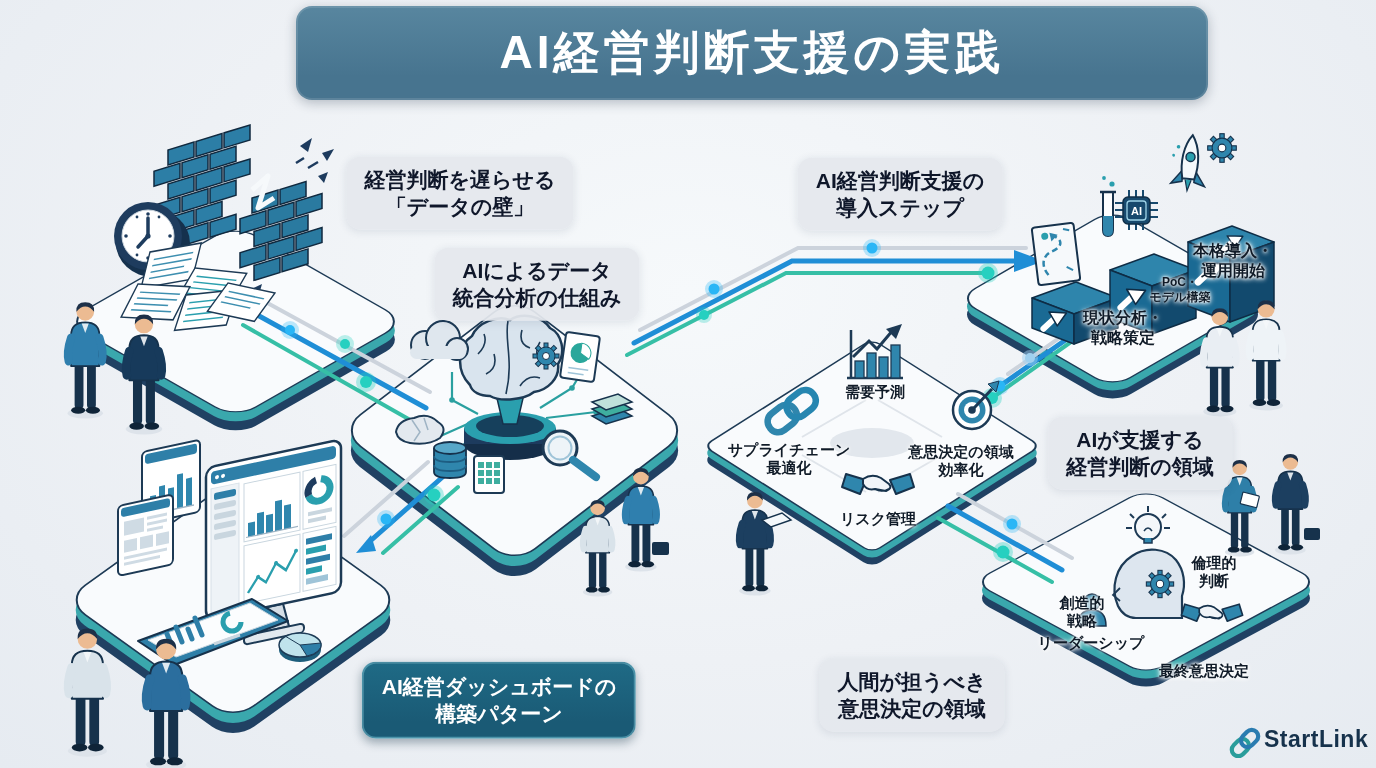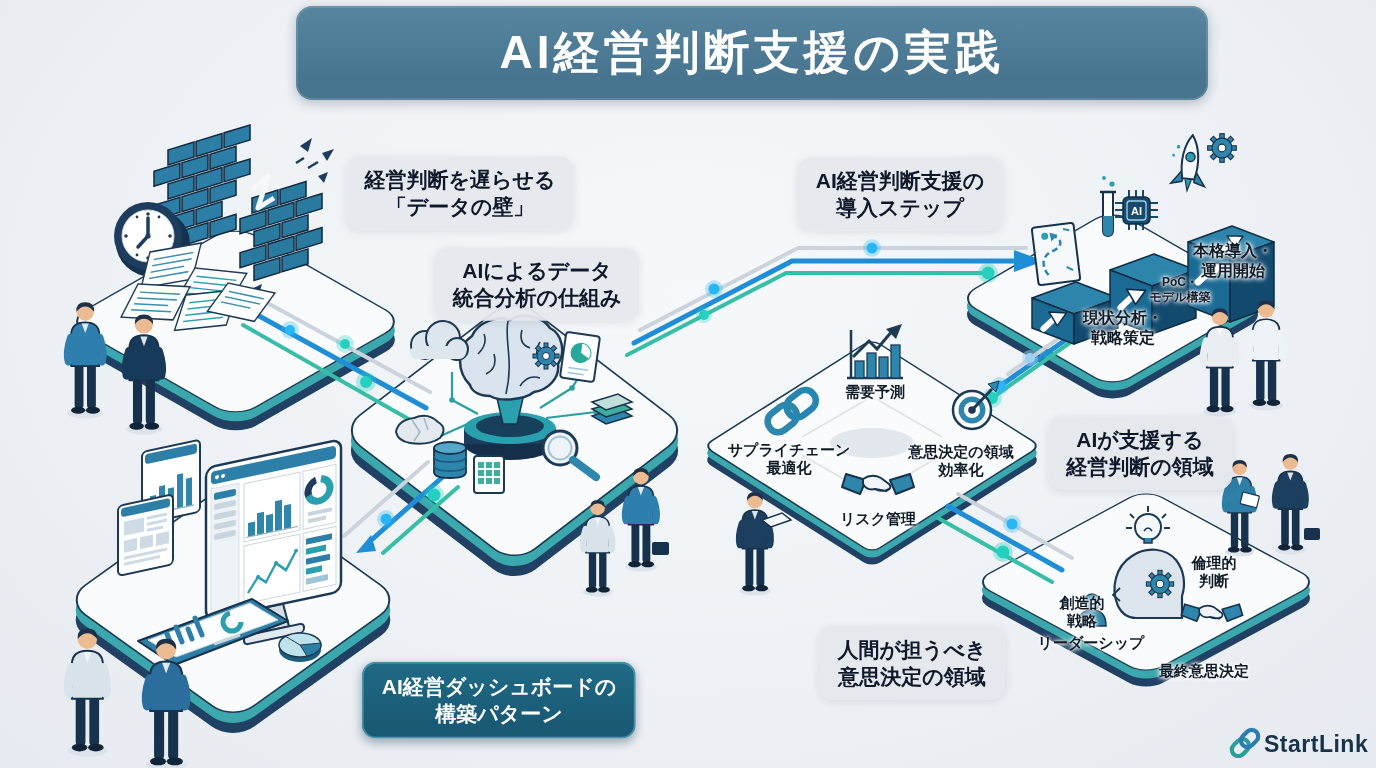--- a/index.html
+++ b/index.html
@@ -27,21 +27,21 @@
   .pill.dark{background:linear-gradient(180deg,#1f6a85,var(--dark-pill) 80%);color:#fff;
     border:2px solid rgba(130,200,215,.45);box-shadow:0 4px 10px rgba(10,40,60,.35);}
   .slab{position:absolute;transform:translate(-50%,-50%);font-weight:800;color:var(--text-dark);
     text-align:center;white-space:pre-line;line-height:1.22;z-index:25;
     text-shadow:0 0 3px #fff,0 0 6px #fff,0 1px 4px rgba(255,255,255,.9);}
   .banner{position:absolute;left:296px;top:6px;width:912px;height:94px;border-radius:16px;
     background:linear-gradient(180deg,var(--banner-light),var(--banner) 75%);
     display:flex;align-items:center;justify-content:center;color:#fff;font-size:46px;font-weight:700;
     letter-spacing:4px;white-space:nowrap;z-index:40;
     box-shadow:inset 0 0 0 2px rgba(255,255,255,.12),0 3px 12px rgba(20,40,60,.28);}
-  .logo{position:absolute;left:1228px;top:726px;display:flex;align-items:flex-end;gap:2px;z-index:40;}
+  .logo{position:absolute;left:1228px;top:726px;display:flex;align-items:flex-start;gap:2px;z-index:40;}
   .logo span{font-size:23px;font-weight:700;color:#16324c;letter-spacing:.5px;}
   
   .lnb{stroke:var(--line-blue);} .lnt{stroke:var(--line-teal);} .lng{stroke:var(--line-gray);}
   .icb{fill:var(--icon-blue);}
   .otl{stroke:#16324c;stroke-linejoin:round;}
 </style>
 </head>
 <body>
 
 <div id="canvas">
@@ -556,21 +556,21 @@
   <div class="banner">AI経営判断支援の実践</div>
 
   <div class="pill" style="left:460px;top:193px;">経営判断を遅らせる
 「データの壁」</div>
   <div class="pill" style="left:537px;top:284px;">AIによるデータ
 統合分析の仕組み</div>
   <div class="pill" style="left:900px;top:194px;">AI経営判断支援の
 導入ステップ</div>
   <div class="pill" style="left:1140px;top:453px;">AIが支援する
 経営判断の領域</div>
-  <div class="pill" style="left:912px;top:663px;">人間が担うべき
+  <div class="pill" style="left:912px;top:695px;">人間が担うべき
 意思決定の領域</div>
   <div class="pill dark" style="left:499px;top:700px;">AI経営ダッシュボードの
 構築パターン</div>
 
   <div class="slab" style="left:1123px;top:328px;font-size:16px;">現状分析・
 戦略策定</div>
   <div class="slab" style="left:1180px;top:290px;font-size:12px;">PoC・
 モデル構築</div>
   <div class="slab" style="left:1233px;top:261px;font-size:16px;">本格導入・
 運用開始</div>

